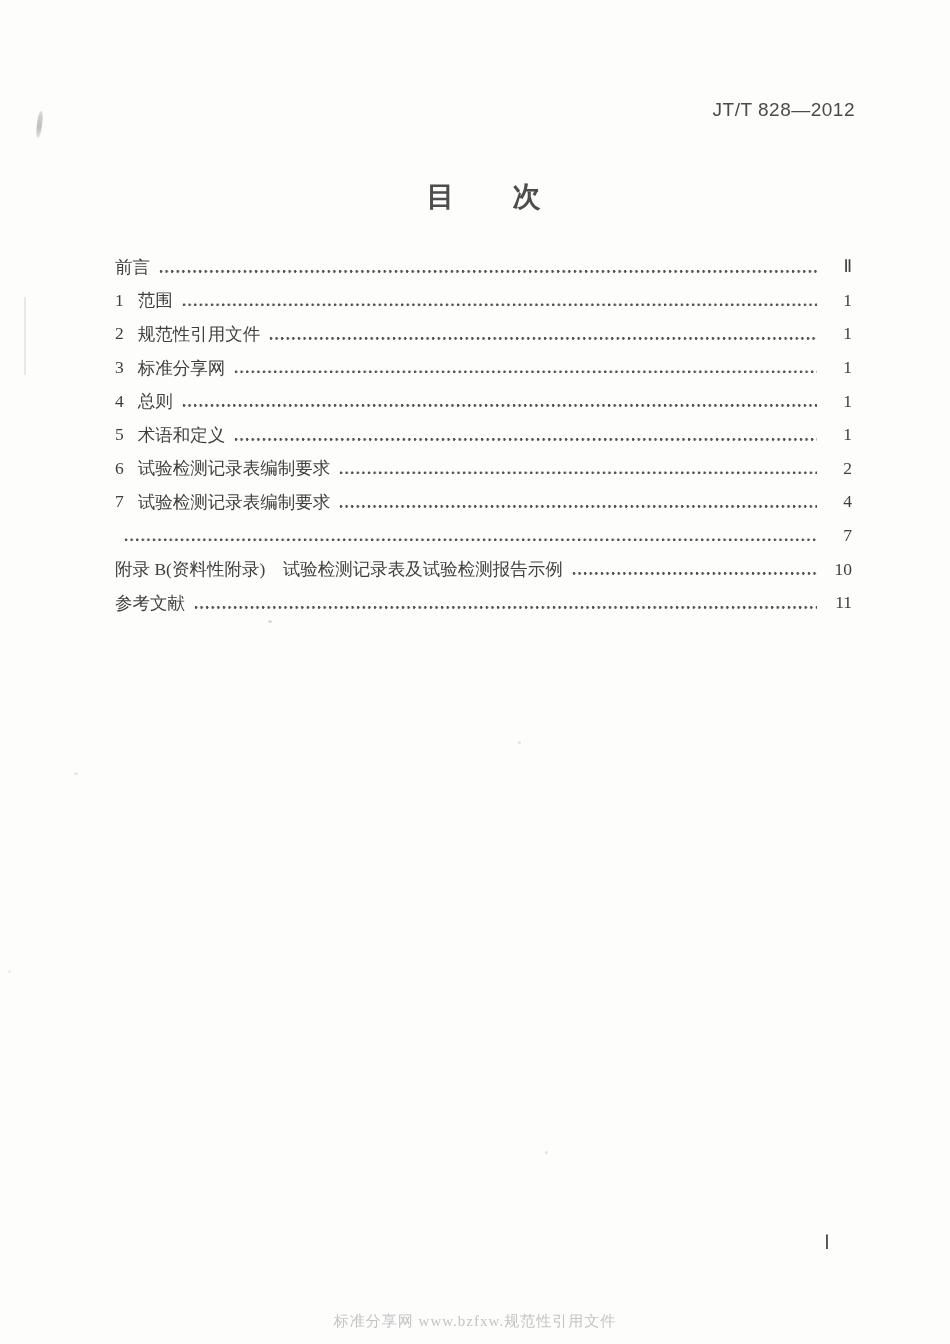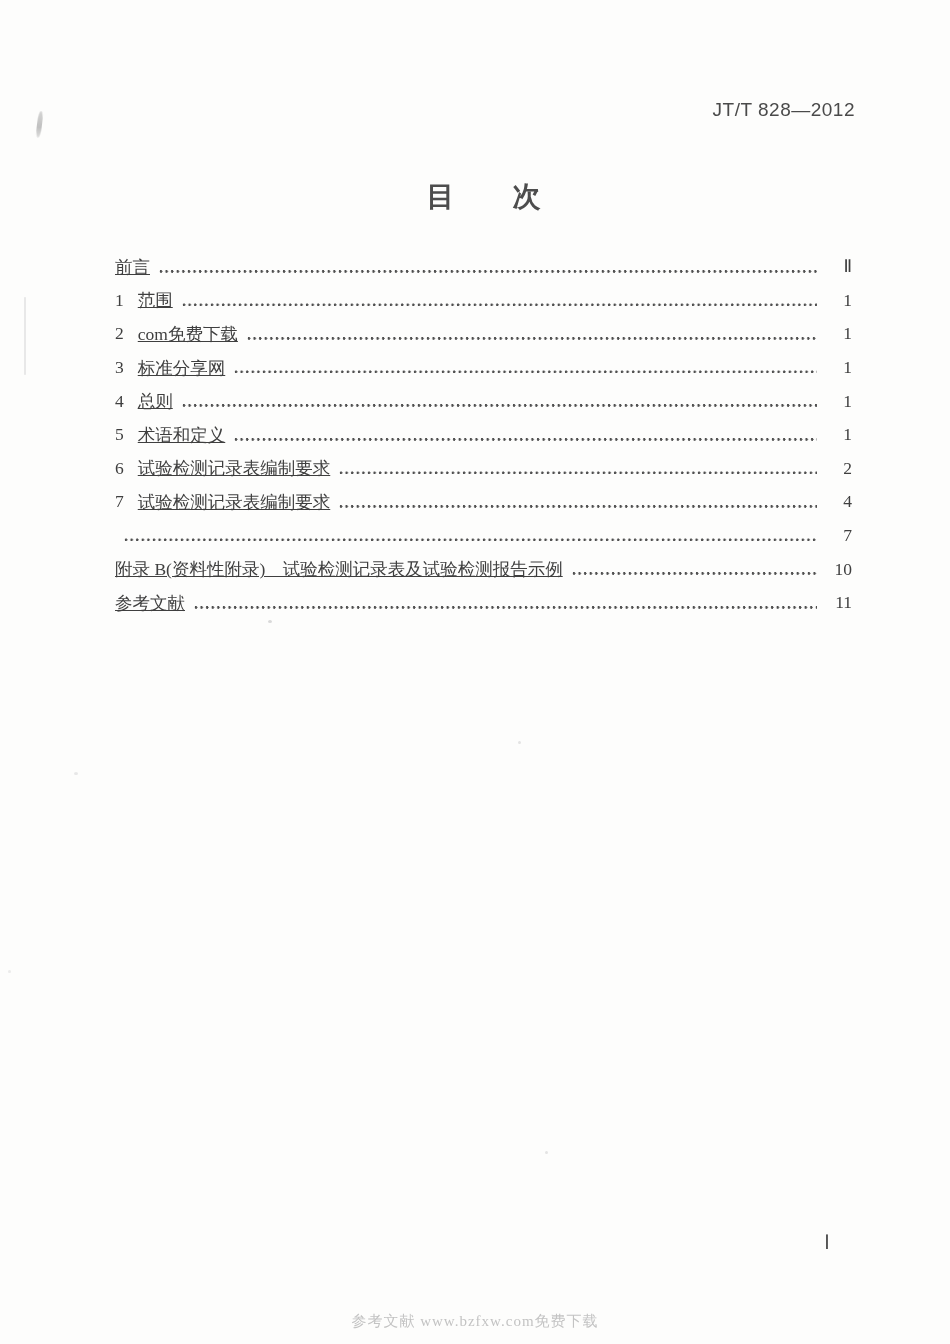--- a/index.html
+++ b/index.html
@@ -45,21 +45,21 @@
   }
   .toc-row {
     height: 33.6px;
     display: flex;
     align-items: center;
     font-size: 17.5px;
     color: #3f3f3f;
   }
   .toc-num { margin-right: 14px; }
   .toc-num:empty { display: none; }
-  .toc-label { white-space: pre; text-decoration: underline; }
+  .toc-label { white-space: pre; }
   .leader {
     flex: 1;
     height: 100%;
     margin-left: 9px;
     margin-right: 7px;
     background-image: radial-gradient(circle at 2px 63%, #4f4f4f 1.1px, rgba(0,0,0,0) 1.6px);
     background-size: 5.6px 100%;
     background-repeat: repeat-x;
   }
   .toc-page {
@@ -131,21 +131,21 @@
 
     <div class="toc-row">
       <span class="toc-num">1</span>
       <span class="toc-label">范围</span>
       <span class="leader"></span>
       <span class="toc-page">1</span>
     </div>
 
     <div class="toc-row">
       <span class="toc-num">2</span>
-      <span class="toc-label">com免费下载</span>
+      <span class="toc-label">规范性引用文件</span>
       <span class="leader"></span>
       <span class="toc-page">1</span>
     </div>
 
     <div class="toc-row">
       <span class="toc-num">3</span>
       <span class="toc-label">标准分享网</span>
       <span class="leader"></span>
       <span class="toc-page">1</span>
     </div>
@@ -194,21 +194,21 @@
     <div class="toc-row">
 
       <span class="toc-label">参考文献</span>
       <span class="leader"></span>
       <span class="toc-page">11</span>
     </div>
   </div>
 
   <div class="page-number">Ⅰ</div>
 
-  <div class="watermark">参考文献 www.bzfxw.com免费下载</div>
+  <div class="watermark">标准分享网 www.bzfxw.规范性引用文件</div>
 
   <div class="artifact smudge-top-left"></div>
   <div class="artifact edge-line-left"></div>
   <div class="artifact speck speck-1"></div>
   <div class="artifact speck speck-2"></div>
   <div class="artifact speck speck-3"></div>
   <div class="artifact speck speck-4"></div>
   <div class="artifact speck speck-5"></div>
 
 </div>

